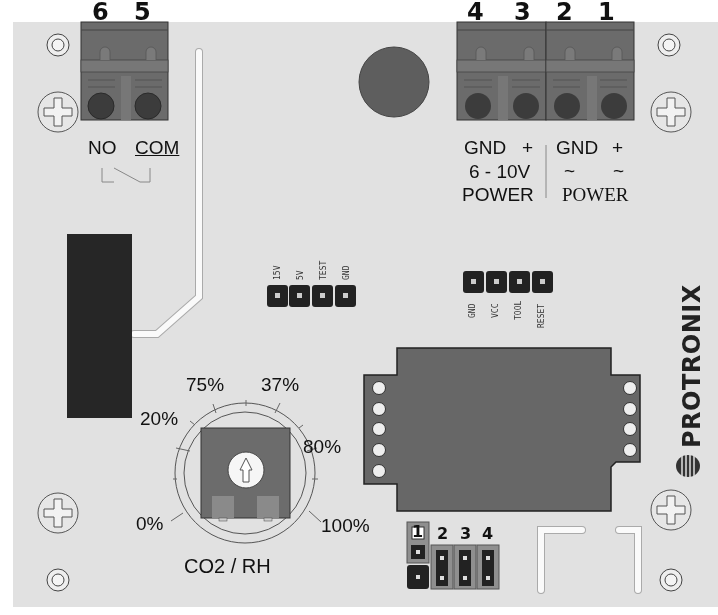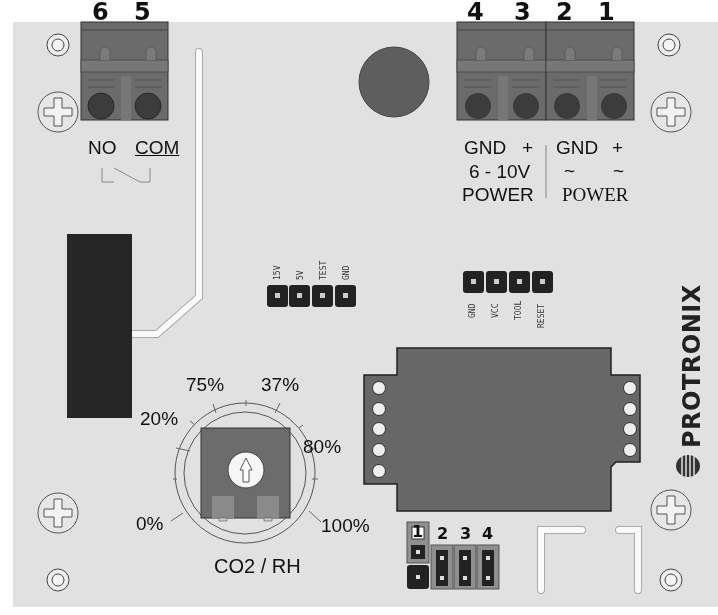--- a/index.html
+++ b/index.html
@@ -254,20 +254,20 @@
 <div class="abs pinlbl" style="left:491px;top:318px;transform:rotate(-90deg);transform-origin:left top;">VCC</div>
 <div class="abs pinlbl" style="left:514px;top:320px;transform:rotate(-90deg);transform-origin:left top;">TOOL</div>
 <div class="abs pinlbl" style="left:537px;top:328px;transform:rotate(-90deg);transform-origin:left top;">RESET</div>
 
 <div class="abs pct" style="left:136px;top:513px;">0%</div>
 <div class="abs pct" style="left:140px;top:408px;">20%</div>
 <div class="abs pct" style="left:186px;top:374px;">75%</div>
 <div class="abs pct" style="left:261px;top:374px;">37%</div>
 <div class="abs pct" style="left:303px;top:436px;">80%</div>
 <div class="abs pct" style="left:321px;top:515px;">100%</div>
-<div class="abs lbl" style="left:214px;top:555px;font-size:20px;">CO2 / RH</div>
+<div class="abs lbl" style="left:184px;top:555px;font-size:20px;">CO2 / RH</div>
 
 <div class="abs jnum" style="left:412px;top:522px;">1</div>
 <div class="abs jnum" style="left:437px;top:524px;">2</div>
 <div class="abs jnum" style="left:460px;top:524px;">3</div>
 <div class="abs jnum" style="left:482px;top:524px;">4</div>
 
 <div class="abs brand" style="left:678px;top:448px;">PROTRONIX</div>
 
 </body></html>

